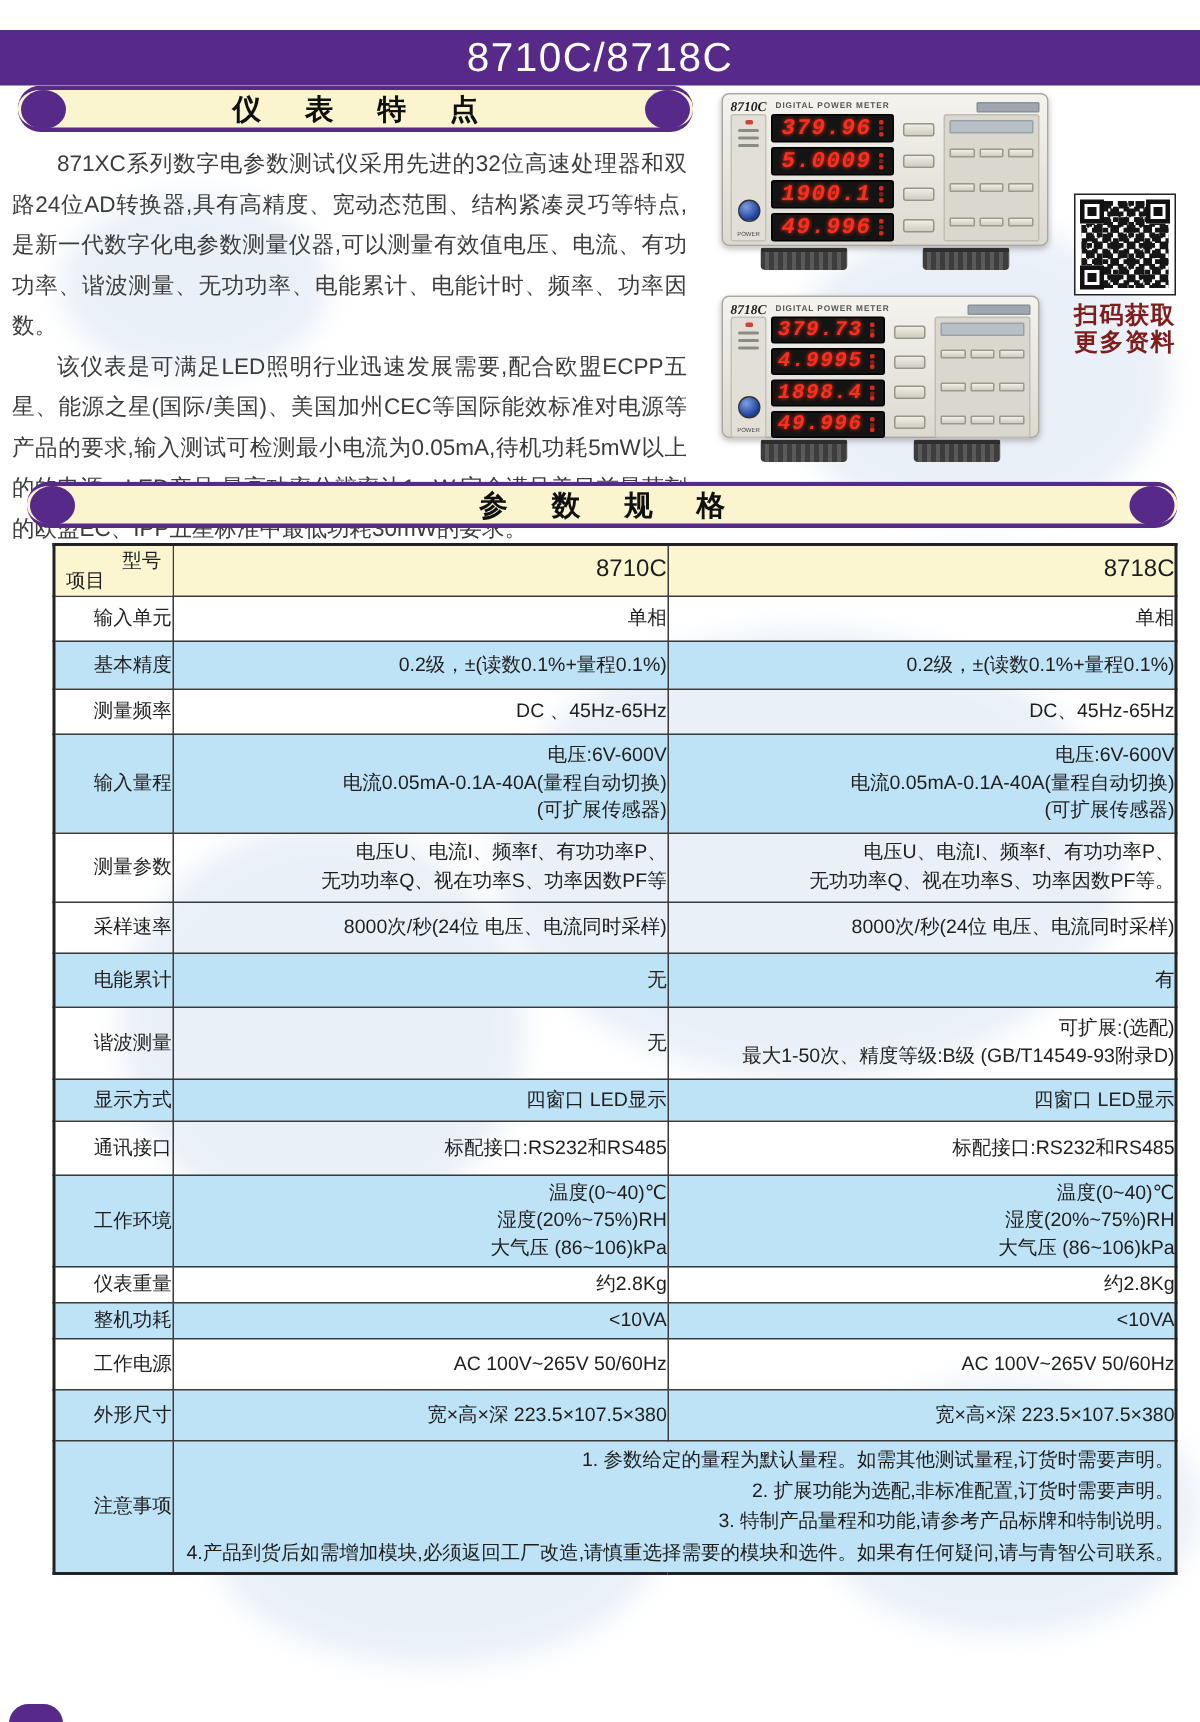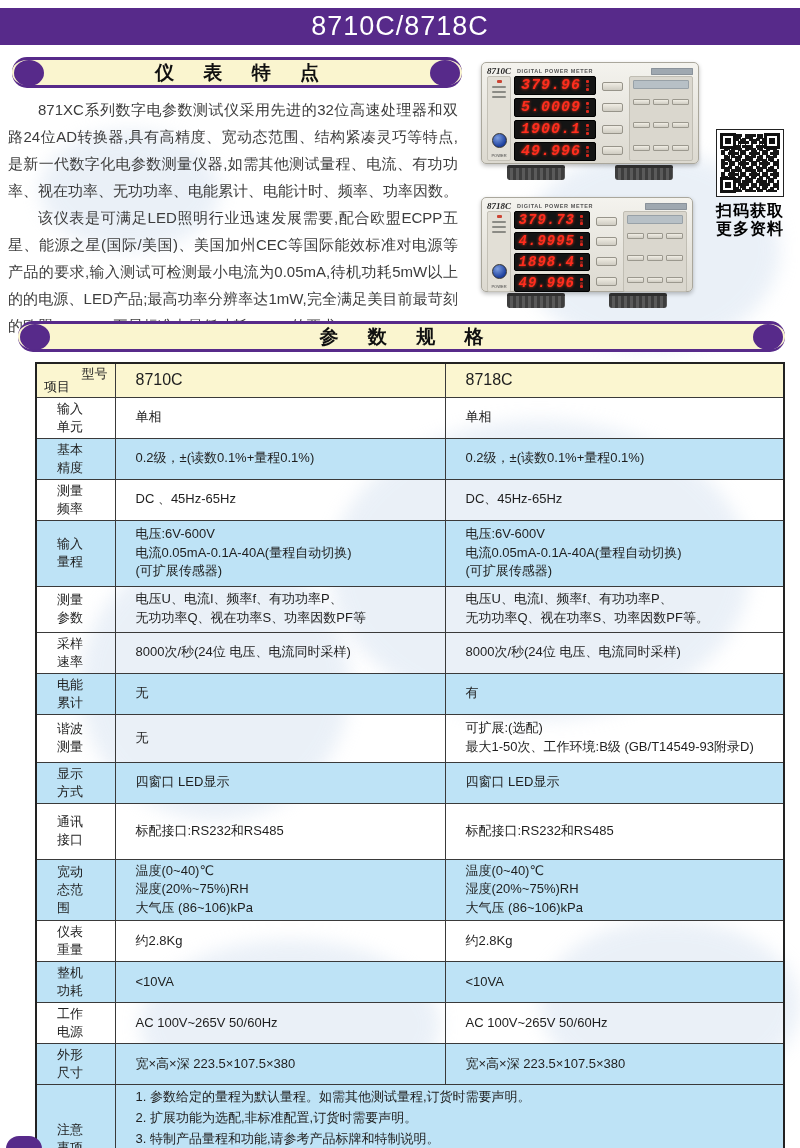--- a/index.html
+++ b/index.html
@@ -11,21 +11,21 @@
     --table_border:#3a3a3a;
   }
   *{box-sizing:border-box;margin:0;padding:0}
   body{margin:0;background:#fff;font-family:"Liberation Sans","DejaVu Sans",sans-serif}
   .page{position:relative;width:800px;height:1148px;background:#ffffff;overflow:hidden}
 
   
   .blob{position:absolute;background:#c9d9ec;opacity:.38;filter:blur(9px);border-radius:50%;z-index:0}
 
   
-  .banner{position:absolute;left:0;top:8px;width:800px;height:37px;background:var(--accent_purple);
+  .banner{position:absolute;left:0;top:20px;width:800px;height:37px;background:var(--accent_purple);
           display:flex;align-items:center;justify-content:center;z-index:2}
   .banner span{color:#fff;font-size:27px;letter-spacing:1px}
 
   
   .band{position:absolute;height:31px;background:var(--band_cream);
         border-top:3px solid var(--accent_purple);border-bottom:3px solid var(--accent_purple);
         border-radius:15px;display:flex;align-items:center;justify-content:center;z-index:2}
   .band::before,.band::after{content:"";position:absolute;top:50%;transform:translateY(-50%);
         width:30px;height:26px;background:var(--accent_purple);border-radius:50%}
   .band::before{left:2px}
@@ -88,27 +88,27 @@
   
   .qr-wrap{position:absolute;left:714px;top:129px;width:72px;z-index:2;text-align:center}
   .qr{position:relative;width:68px;height:68px;background:#fff;border:1px solid #222;margin:0 auto}
   .qr-mod{position:absolute;inset:4px;
       background:
         repeating-conic-gradient(#161616 0% 25%, transparent 0% 50%) 0 0/7px 7px,
         repeating-conic-gradient(#161616 0% 25%, transparent 0% 50%) 3px 5px/11px 11px}
   .finder{position:absolute;width:16px;height:16px;background:#fff;border:3px solid #111}
   .finder::after{content:"";position:absolute;inset:2px;background:#111}
   .f-tl{left:3px;top:3px}.f-tr{right:3px;top:3px}.f-bl{left:3px;bottom:3px}
-  .qr-caption{margin-top:5px;font-size:16px;font-weight:bold;color:#000000;line-height:18px;letter-spacing:1px}
+  .qr-caption{margin-top:5px;font-size:16px;font-weight:bold;color:#7f1d1d;line-height:18px;letter-spacing:1px}
 
   
   table.specs{position:absolute;left:35px;top:362px;width:748px;z-index:2;border-collapse:collapse;
               table-layout:fixed;border:2px solid #222;background:transparent}
-  table.specs td{border:1px solid var(--table_border);text-align:left;vertical-align:middle;
-                 font-size:13px;color:#1e1e1e;padding:2px 20px}
+  table.specs td{border:1px solid var(--table_border);text-align:right;vertical-align:middle;
+                 font-size:13px;color:#1e1e1e;padding:2px 0}
   td.lbl{font-size:14px}
   td.val{white-space:pre-line;line-height:1.45}
   tr.hdr td{background:var(--header_cream);font-size:16px}
   tr.blue td{background:var(--row_blue)}
   td.corner{position:relative;padding:0;
       background:linear-gradient(to bottom right,transparent 48.8%,#444 48.8%,#444 51.2%,transparent 51.2%),
                  var(--header_cream)}
   .corner-t{position:absolute;top:1px;right:7px;font-size:13px}
   .corner-b{position:absolute;bottom:1px;left:7px;font-size:13px}
   td.notes{white-space:pre-line;text-align:left;padding-left:14px;font-size:12.5px;line-height:1.6}
@@ -130,21 +130,21 @@
   <span class="blob" style="left:540px;top:920px;width:260px;height:170px"></span>
 
   <header class="banner">
     <span>8710C/8718C</span>
   </header>
 
   <div class="band features-band">
     <span class="band-title">仪 表 特 点</span>
   </div>
   <div class="paras">
-    <p>871XC系列数字电参数测试仪采用先进的32位高速处理器和双路24位AD转换器,具有高精度、宽动态范围、结构紧凑灵巧等特点,是新一代数字化电参数测量仪器,如需其他测试量程、电流、有功功率、视在功率、无功功率、电能累计、电能计时、频率、功率因数。</p>
+    <p>871XC系列数字电参数测试仪采用先进的32位高速处理器和双路24位AD转换器,具有高精度、宽动态范围、结构紧凑灵巧等特点,是新一代数字化电参数测量仪器,可以测量有效值电压、电流、有功功率、谐波测量、无功功率、电能累计、电能计时、频率、功率因数。</p>
     <p>该仪表是可满足LED照明行业迅速发展需要,配合欧盟ECPP五星、能源之星(国际/美国)、美国加州CEC等国际能效标准对电源等产品的要求,输入测试可检测最小电流为0.05mA,待机功耗5mW以上的的电源、LED产品;最高功率分辨率达1mW,完全满足美目前最苛刻的欧盟EC、IPP五星标准中最低功耗30mW的要求。</p>
   </div>
 
   <div class="meter meter-1">
     <div class="m-body">
       <div class="m-top">
         <span class="m-model">8710C</span>
         <span class="m-type">DIGITAL POWER METER</span>
         <span class="m-badge"></span>
       </div>
@@ -367,34 +367,34 @@
         </tr>
       <tr class="blue" style="height:36px">
           <td class="lbl">电能累计</td>
           <td class="val">无</td>
           <td class="val">有</td>
         </tr>
       <tr style="height:48px">
           <td class="lbl">谐波测量</td>
           <td class="val">无</td>
           <td class="val">可扩展:(选配)
-最大1-50次、工作环境:B级 (GB/T14549-93附录D)</td>
+最大1-50次、精度等级:B级 (GB/T14549-93附录D)</td>
         </tr>
       <tr class="blue" style="height:28px">
           <td class="lbl">显示方式</td>
           <td class="val">四窗口 LED显示</td>
           <td class="val">四窗口 LED显示</td>
         </tr>
-      <tr style="height:56px">
+      <tr style="height:36px">
           <td class="lbl">通讯接口</td>
           <td class="val">标配接口:RS232和RS485</td>
           <td class="val">标配接口:RS232和RS485</td>
         </tr>
       <tr class="blue" style="height:58px">
-          <td class="lbl">宽动态范围</td>
+          <td class="lbl">工作环境</td>
           <td class="val">温度(0~40)℃
 湿度(20%~75%)RH
 大气压 (86~106)kPa</td>
           <td class="val">温度(0~40)℃
 湿度(20%~75%)RH
 大气压 (86~106)kPa</td>
         </tr>
       <tr style="height:19px">
           <td class="lbl">仪表重量</td>
           <td class="val">约2.8Kg</td>

